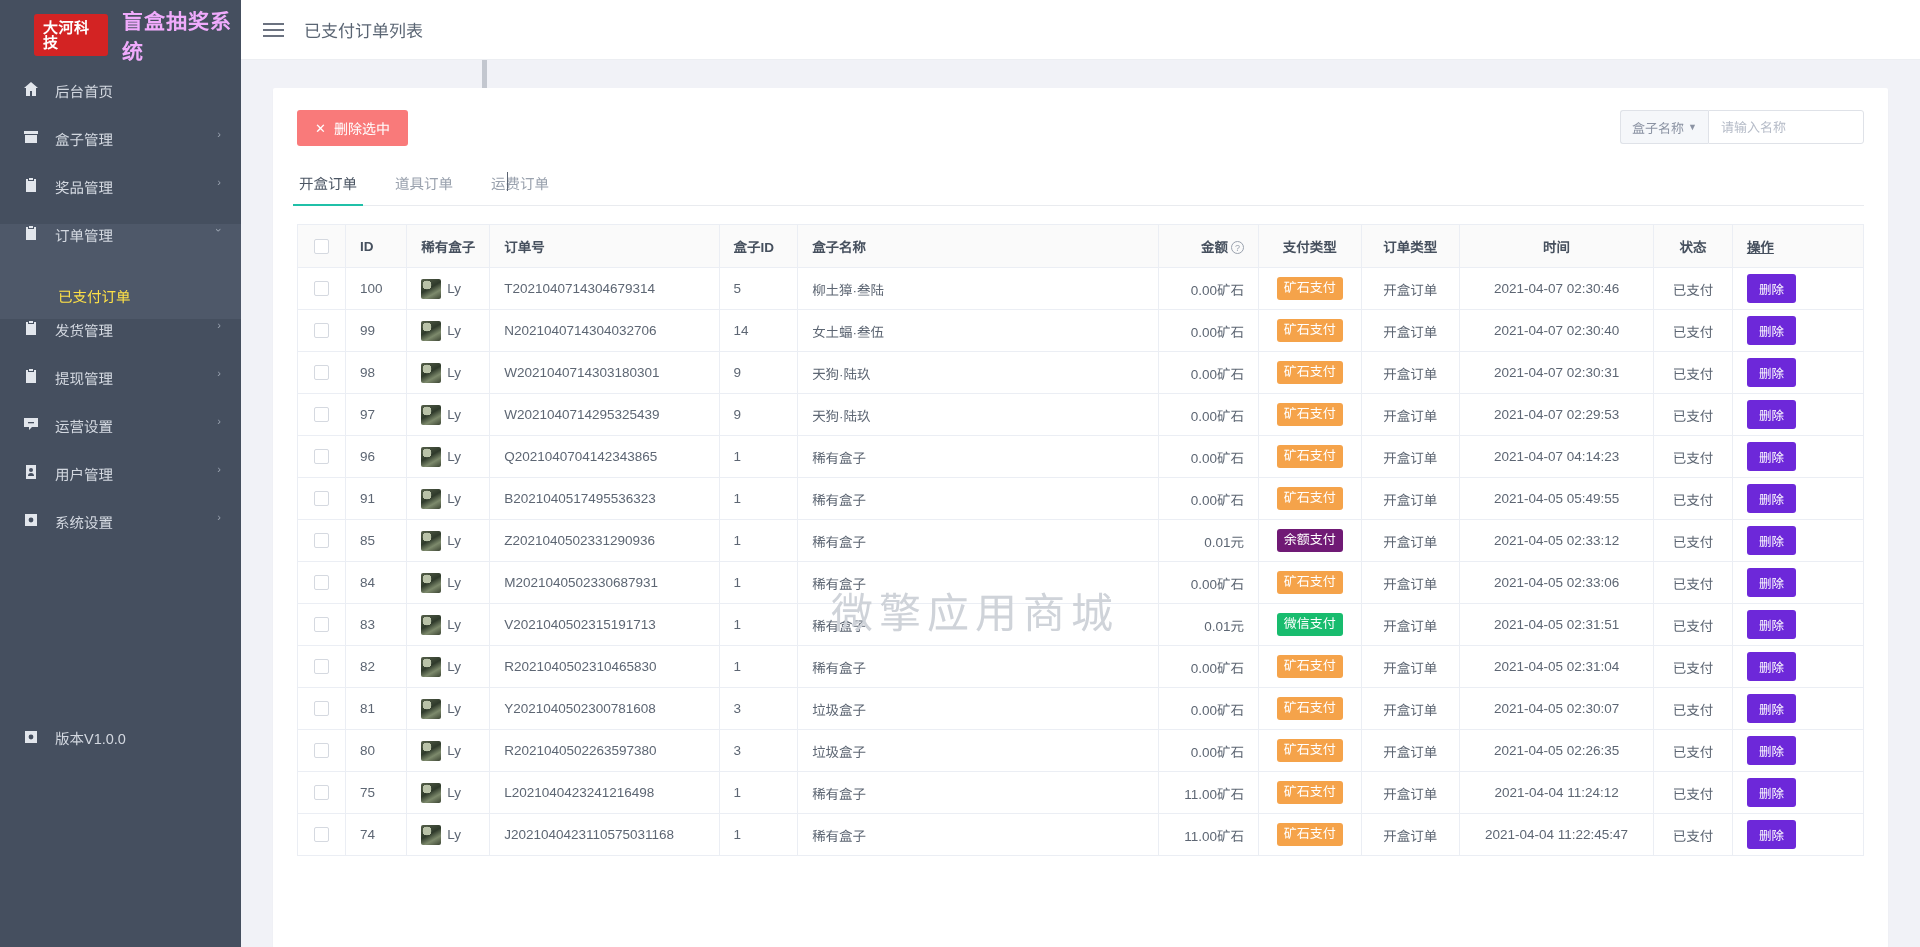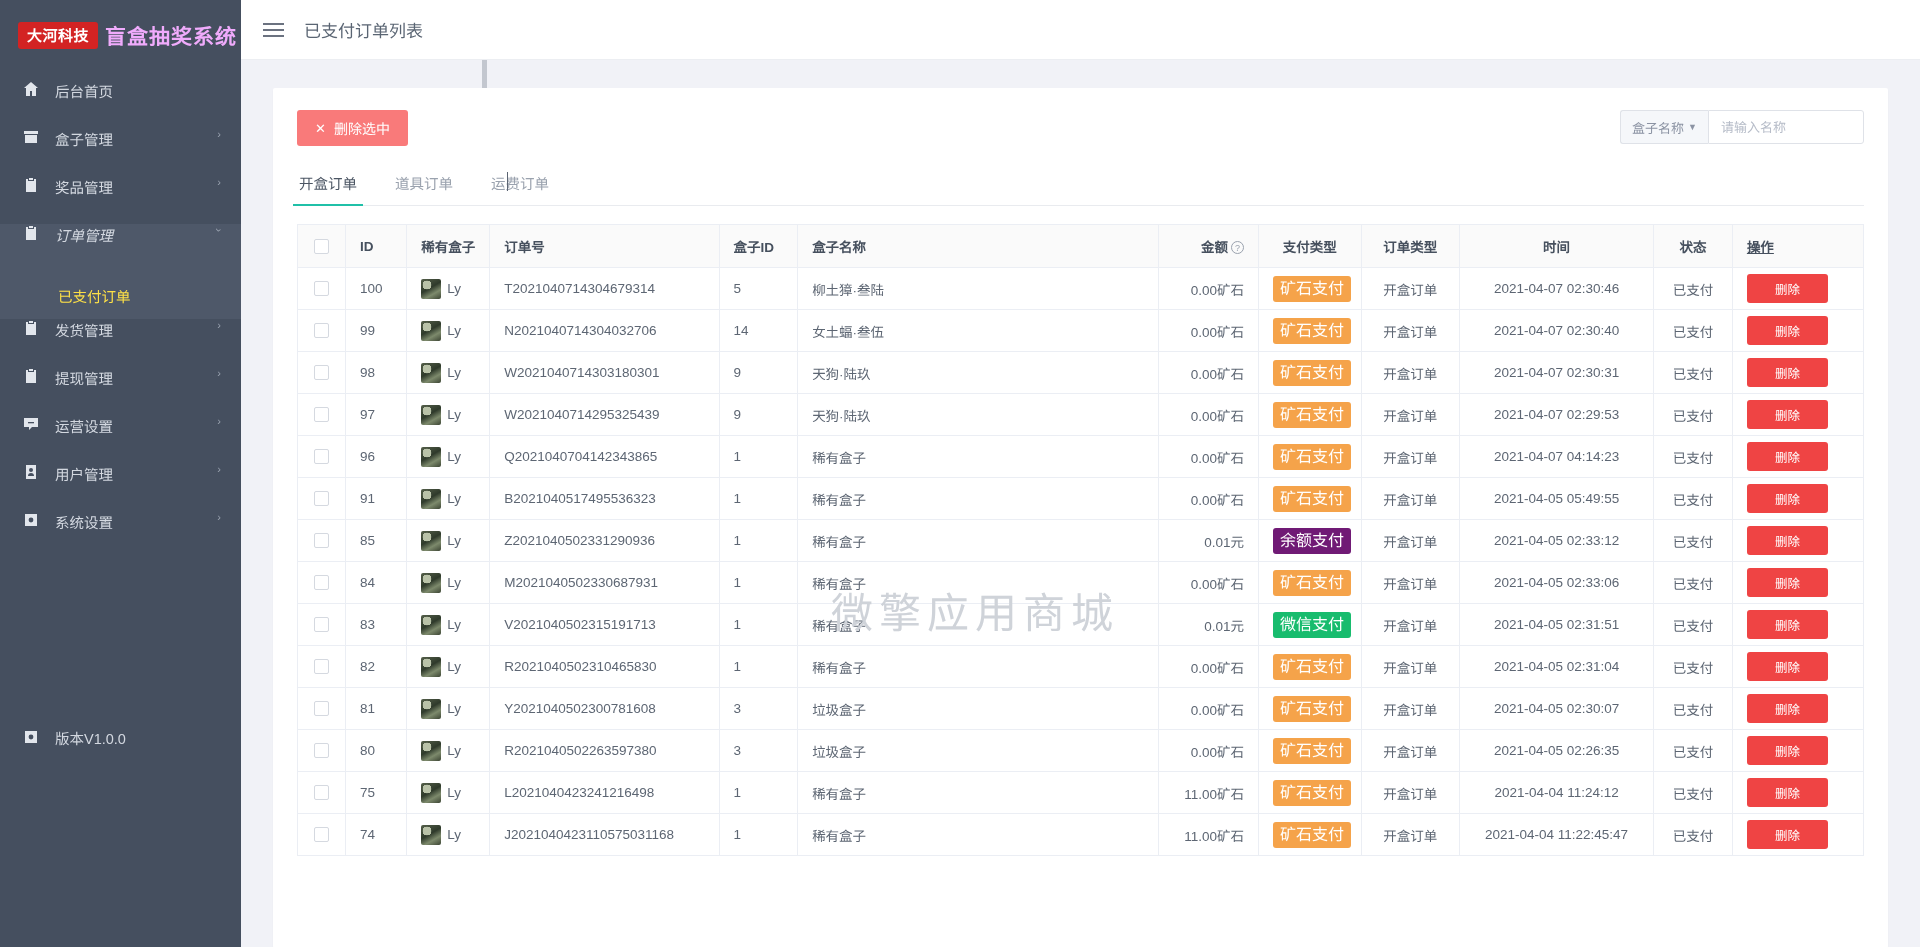--- a/index.html
+++ b/index.html
@@ -16,40 +16,40 @@
   
   .sidebar {
     width: 241px; min-width: 241px; height: 947px;
     background: #454f5f;
     color: #c9cfd8;
     position: relative;
     overflow: hidden;
   }
   .brand {
     height: 70px; display: flex; align-items: center;
-    padding-left: 18px; gap: 7px;
+    padding-left: 34px; gap: 14px;
     background: #454f5f;
   }
   .brand-badge {
     background: #d32323; color: #fff;
     font-weight: bold; font-size: 15px;
     padding: 6px 9px; border-radius: 3px;
     letter-spacing: .5px; line-height: 1;
   }
   .brand-title {
     color: #f0abfc; font-size: 21px; font-weight: bold; letter-spacing: 1px;
   }
   .nav { padding-top: 10px; }
   .nav-item {
     height: 48px; display: flex; align-items: flex-start;
     padding: 0 20px 0 22px; gap: 16px;
     font-size: 14.5px; color: #d3d8e0;
     cursor: pointer; position: relative;
   }
-  .nav-item.active { background: #4e5869; font-style: italic; }
+  .nav-item.active { background: #4e5869; }
   .nav-ico {
     width: 17px; height: 17px; flex: 0 0 17px;
     display: inline-flex; align-items: center; justify-content: center;
     color: #e2e6ec;
   }
   .nav-ico svg { width: 16px; height: 16px; fill: #e2e6ec; }
   .nav-label { flex: 1 1 auto; white-space: nowrap; }
   .nav-arrow { font-size: 11px; color: #9aa3b0; }
   .nav-arrow.down { transform: rotate(90deg); }
   .subnav { background: #3c4655; }
@@ -164,29 +164,29 @@
     margin-left: 3px; vertical-align: 1px; font-weight: normal;
   }
   .user-cell { display: flex; align-items: center; gap: 6px; }
   .avatar {
     width: 20px; height: 20px; border-radius: 2px; flex: 0 0 20px;
     background:
       radial-gradient(circle at 30% 30%, #b9c2a8 0 22%, transparent 23%),
       linear-gradient(150deg, #55604a 0%, #2f3a2b 45%, #7d8a6c 70%, #3b4433 100%);
   }
   .badge {
-    display: inline-block; color: #fff; font-size: 16px;
+    display: inline-block; color: #fff; font-size: 13px;
     padding: 3px 7px; border-radius: 3px; line-height: 1.25;
   }
   .badge.ore { background: #f5a34a; }
   .badge.balance { background: #701a75; }
   .badge.wechat { background: #18bc6e; }
   .btn-del {
-    background: #ef4444; color: #fff; border: none;
-    font-size: 12.5px; padding: 5px 28px; border-radius: 3px;
+    background: #6d28d9; color: #fff; border: none;
+    font-size: 12.5px; padding: 5px 12px; border-radius: 3px;
     cursor: pointer; font-family: inherit;
   }
 
   
   .watermark {
     position: absolute; left: 534px; top: 355px;
     font-size: 42px; color: #cfd3d9; letter-spacing: 6px;
     pointer-events: none; user-select: none; font-weight: 500;
   }
   

